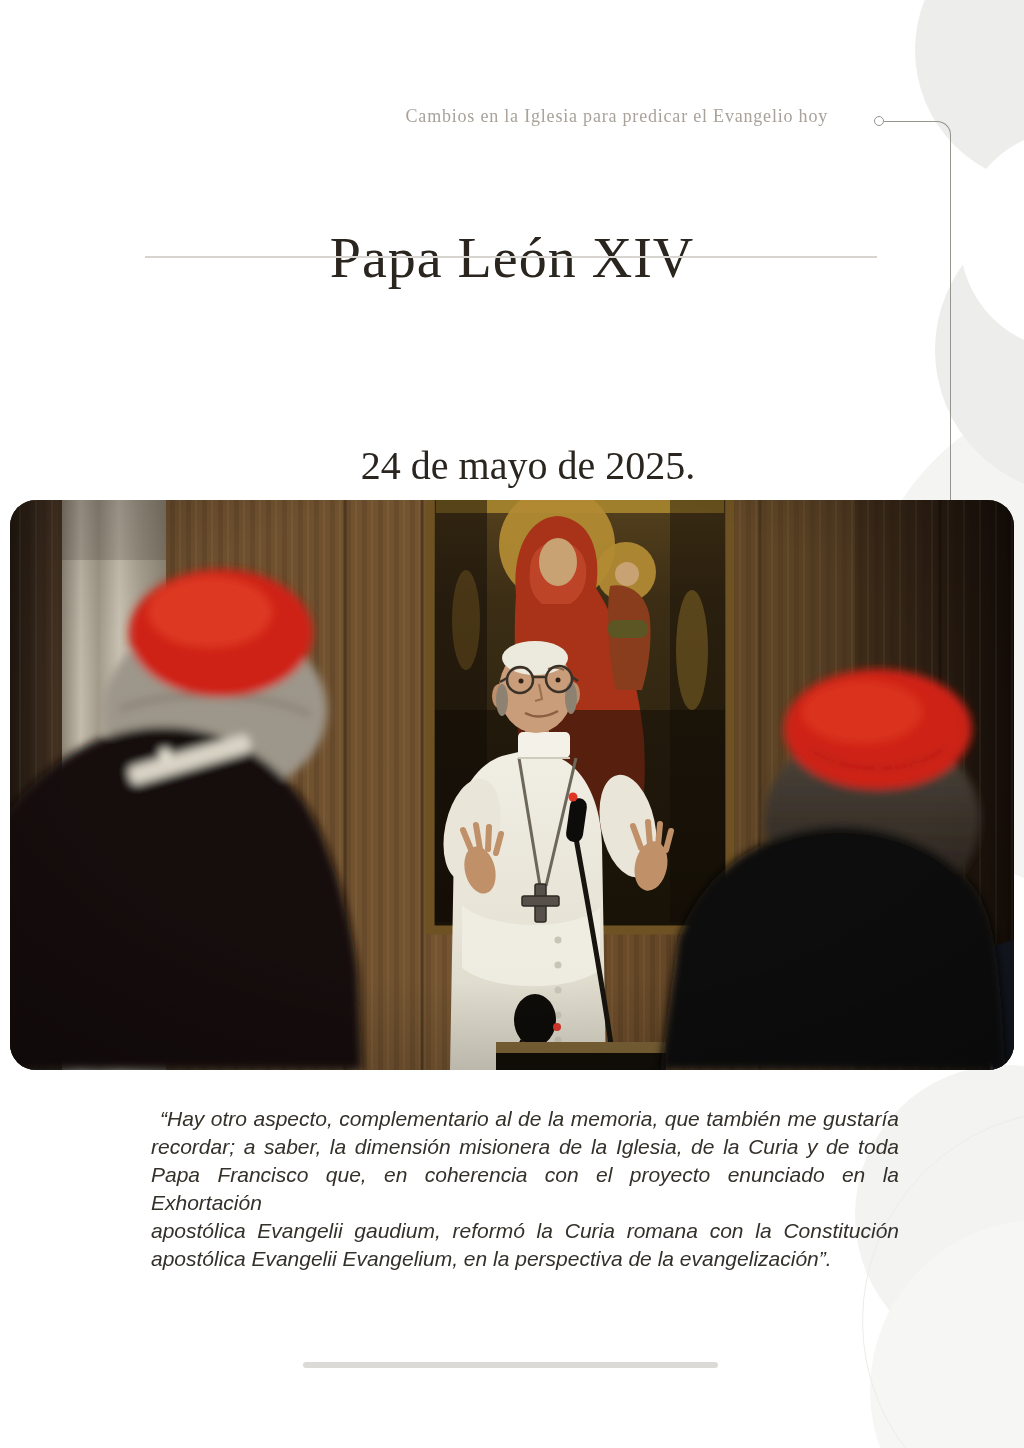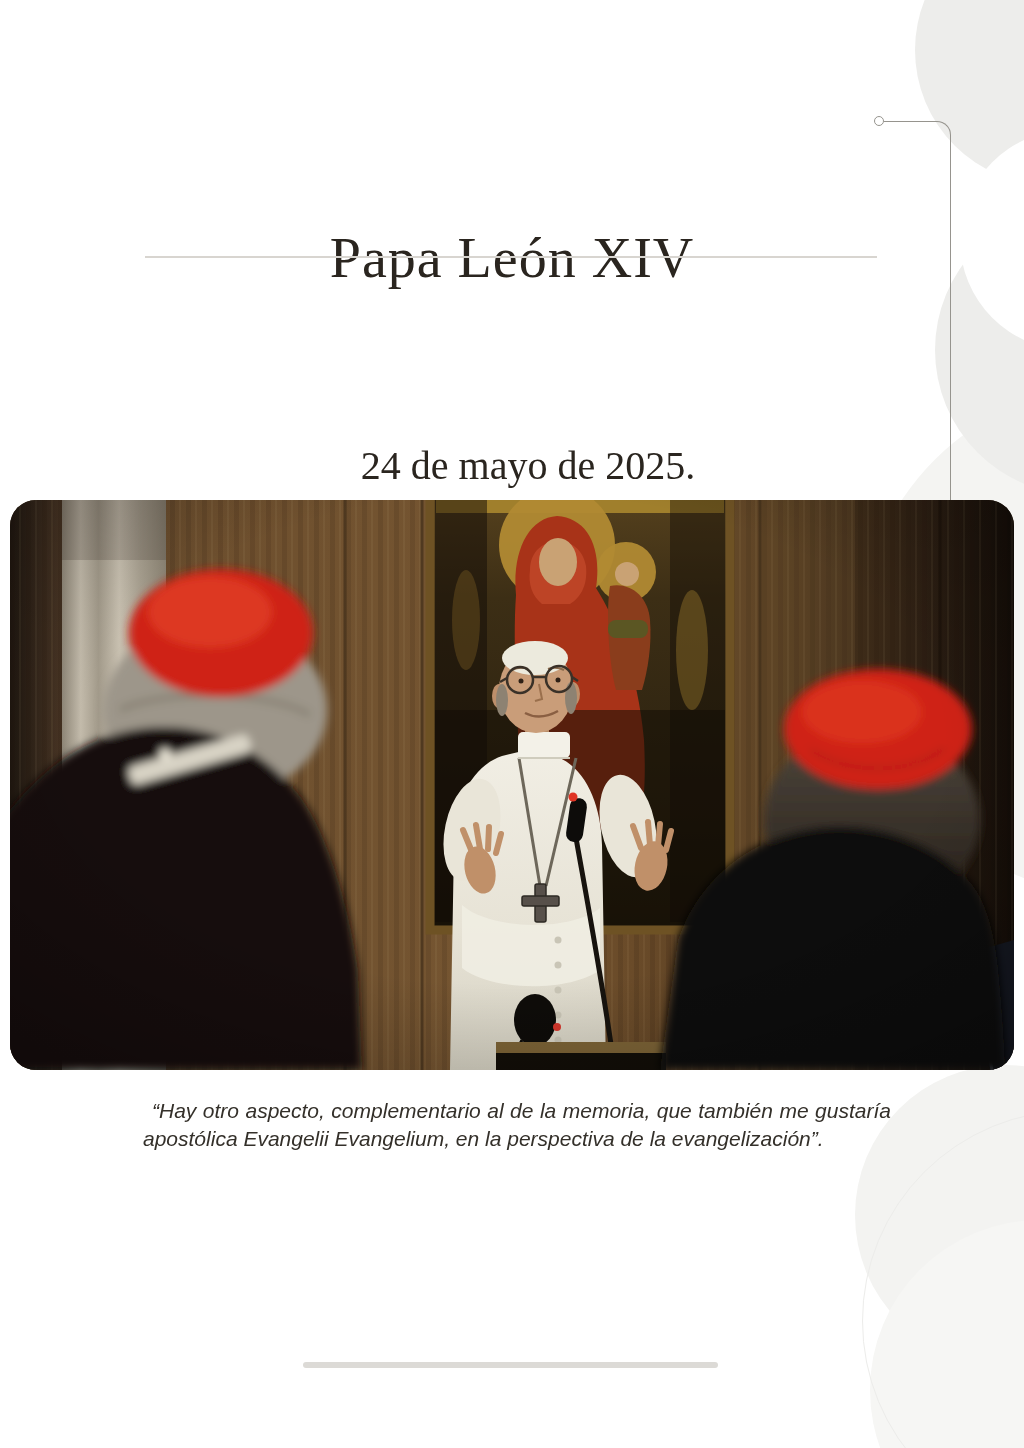--- a/index.html
+++ b/index.html
@@ -40,20 +40,21 @@
   <div class="deco deco-a"></div>
   <div class="deco deco-b"></div>
   <div class="deco deco-w"></div>
   <div class="deco deco-c"></div>
   <div class="deco deco-d"></div>
   <div class="deco deco-ring"></div>
 
   <div class="connector"></div>
   <div class="connector-dot"></div>
 
+  <div class="kicker">Cambios en la Iglesia para predicar el Evangelio hoy</div>
 
   <h1 class="title">Papa León XIV</h1>
   <div class="title-rule"></div>
 
   <div class="dateline">24 de mayo de 2025.</div>
 
   <figure class="photo" style="margin:0" aria-label="papa-leon-xiv-con-cardenales">
     <svg viewBox="0 0 1004 570" preserveAspectRatio="none">
       <defs>
         <linearGradient id="woodg" x1="0" y1="0" x2="1" y2="0">
@@ -225,20 +226,23 @@
         <ellipse cx="852" cy="212" rx="60" ry="32" fill="#e13a20" opacity="0.6"></ellipse>
         <path d="M800,250 C840,275 900,275 935,248" stroke="#9c170c" stroke-width="3" fill="none" opacity="0.7"></path>
         <path d="M778,408 C830,432 900,428 938,402" stroke="#cfc9ba" stroke-width="9" fill="none" opacity="0.9"></path>
         <path d="M650,570 L668,440 C690,375 745,336 808,328 C866,322 920,340 958,380 C975,398 984,430 988,470 C992,510 994,545 995,570 Z" fill="#110e0a"></path>
       </g>
 
       <rect width="1004" height="570" fill="url(#vin)"></rect>
     </svg>
   </figure>
 
-  <blockquote class="quote" style="margin:0">
+  <blockquote class="quote" style="margin:8px">
     <div class="jline first">“Hay otro aspecto, complementario al de la memoria, que también me gustaría</div>
+    <div class="jline">recordar; a saber, la dimensión misionera de la Iglesia, de la Curia y de toda</div>
+    <div class="jline">Papa Francisco que, en coherencia con el proyecto enunciado en la Exhortación</div>
+    <div class="jline">apostólica Evangelii gaudium, reformó la Curia romana con la Constitución</div>
     <div class="lline">apostólica Evangelii Evangelium, en la perspectiva de la evangelización”.</div>
   </blockquote>
 
   <div class="bottom-bar"></div>
 
 </div>
 
 </body></html>

